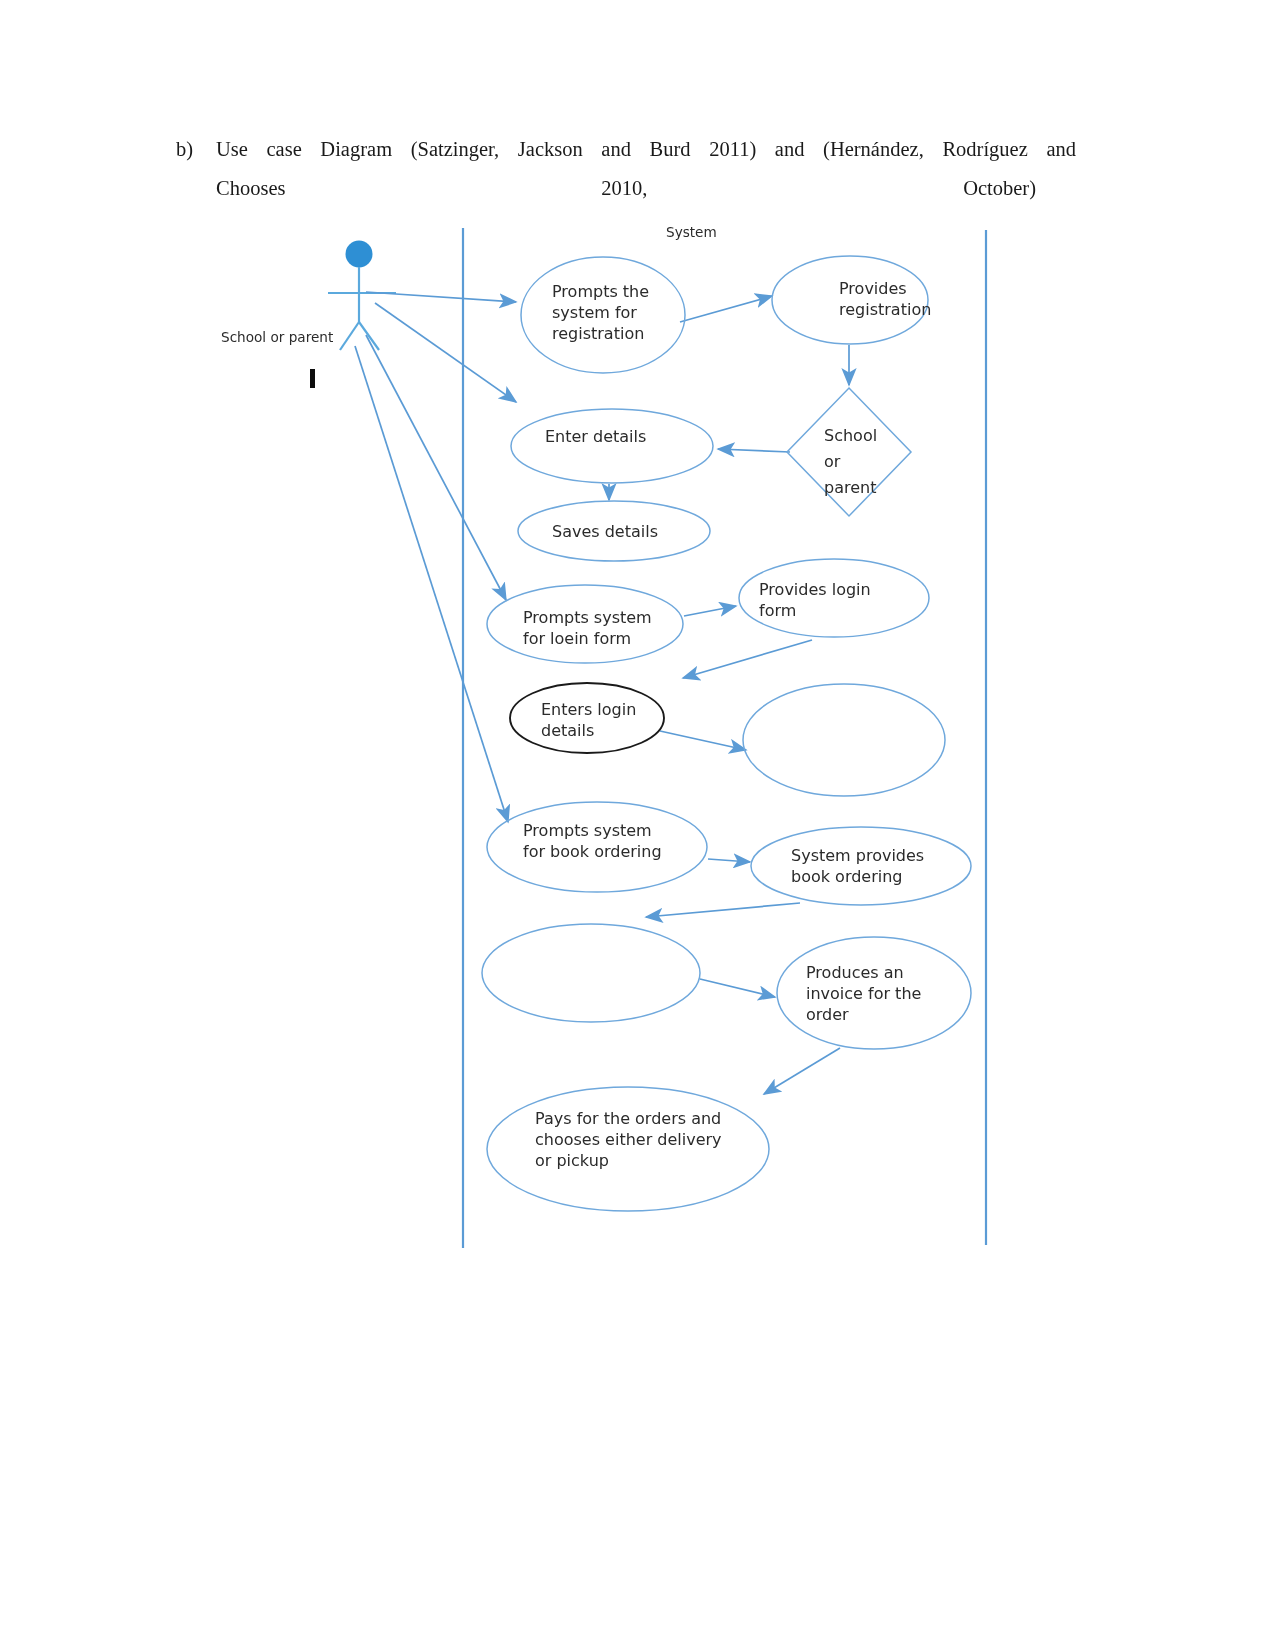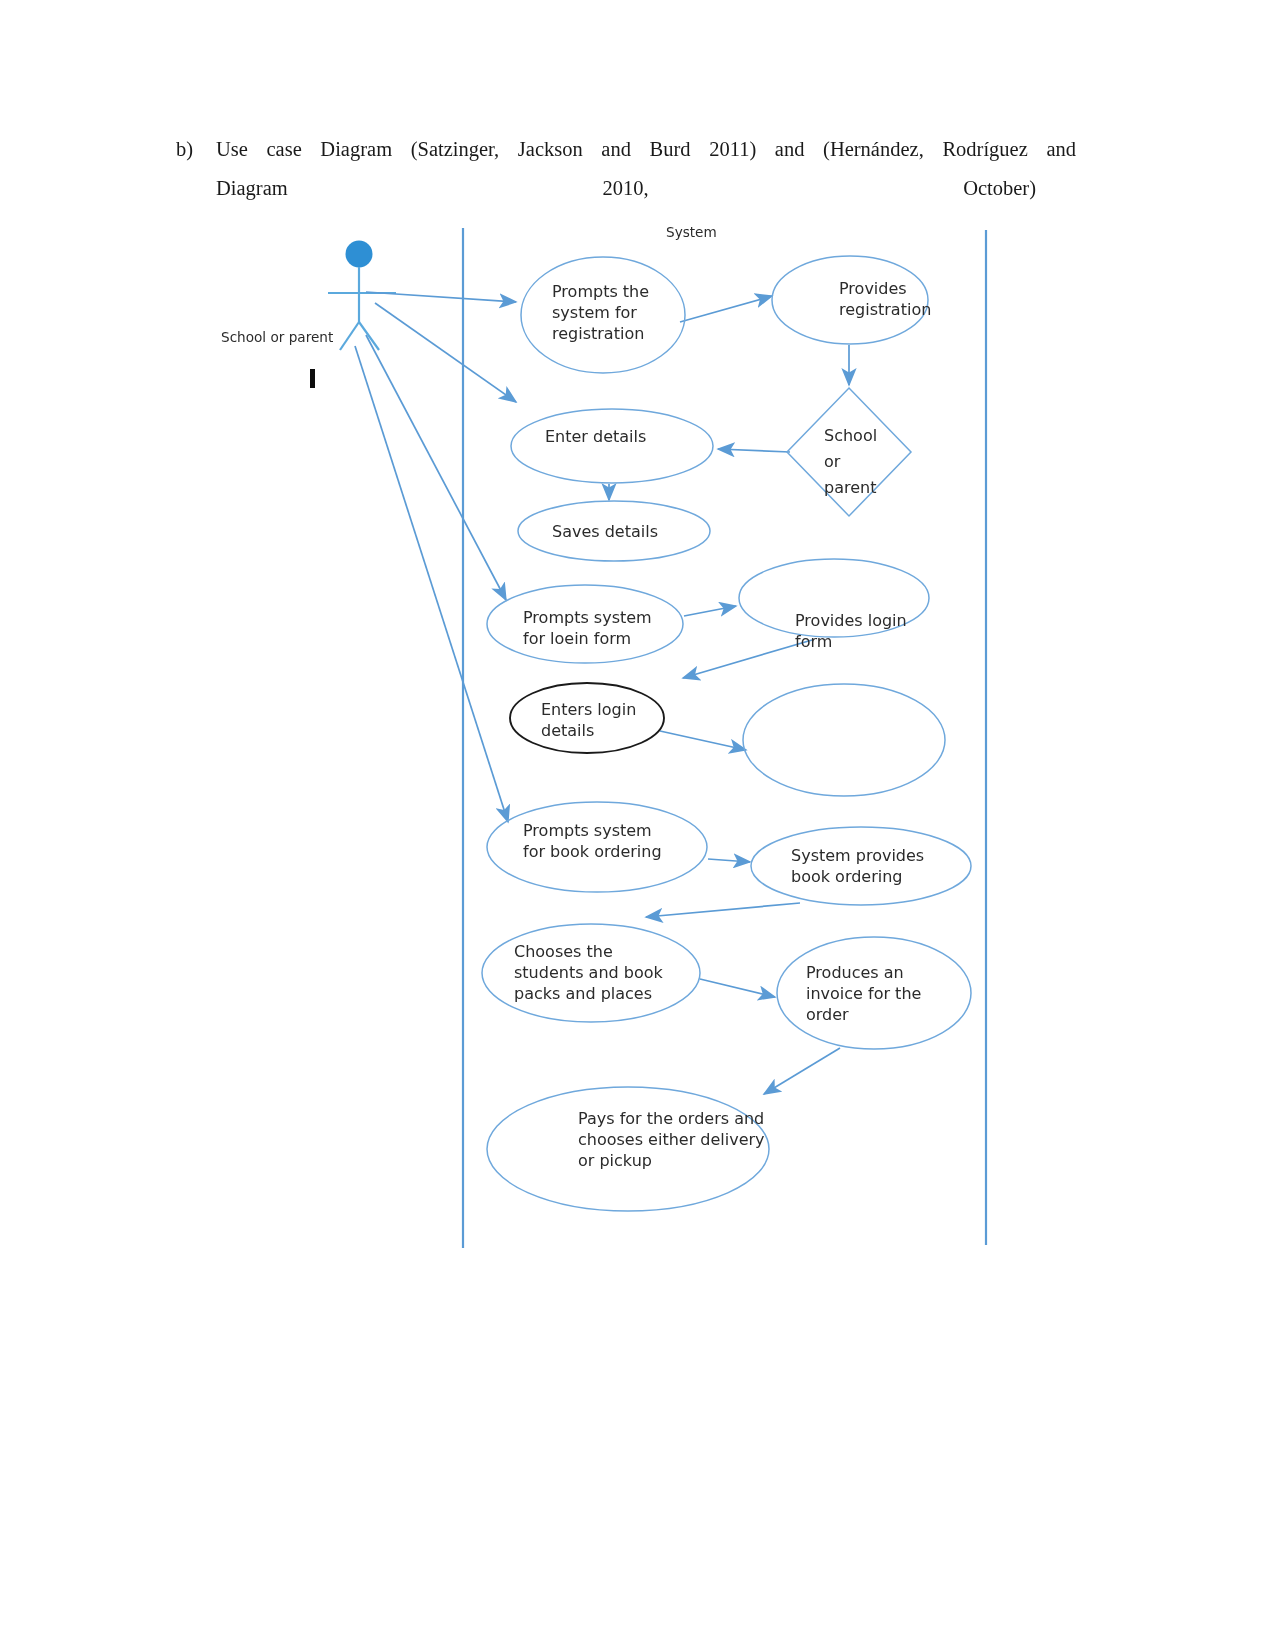--- a/index.html
+++ b/index.html
@@ -103,21 +103,21 @@
 </style>
 </head>
 <body>
 
 <div class="heading-block">
   <div class="heading-line">
     <span class="heading-marker">b)</span>
     <span class="heading-text-1">Use case Diagram (Satzinger, Jackson and Burd 2011) and (Hernández, Rodríguez and</span>
   </div>
   <div class="heading-line-2">
-    <span>Diagram</span>
+    <span>Chooses</span>
     <span>2010,</span>
     <span>October)</span>
   </div>
 </div>
 
 <div class="diagram">
 
   <svg width="1275" height="1650" viewBox="0 0 1275 1650">
     <defs>
       <marker id="arrowblue" markerWidth="11" markerHeight="9" refX="10" refY="4.5" orient="auto">
@@ -186,34 +186,31 @@
 
   <div class="node-label" style="left:552px; top:281px; width:108px;">Prompts the
 system for
 registration</div>
   <div class="node-label" style="left:801px; top:278px; width:110px;margin-left:38px;">Provides
 registration</div>
   <div class="node-label" style="left:545px; top:426px; width:130px;">Enter details</div>
   <div class="node-label" style="left:552px; top:521px; width:130px;">Saves details</div>
   <div class="node-label" style="left:523px; top:607px; width:150px;">Prompts system
 for loein form</div>
-  <div class="node-label" style="left:795px; top:579px; width:140px;margin-top:31px;">Provides login
+  <div class="node-label" style="left:759px; top:579px; width:140px;">Provides login
 form</div>
   <div class="node-label" style="left:541px; top:699px; width:120px;">Enters login
 details</div>
   <div class="node-label" style="left:523px; top:820px; width:160px;">Prompts system
 for book ordering</div>
   <div class="node-label" style="left:791px; top:845px; width:150px;">System provides
 book ordering</div>
-  <div class="node-label" style="left:514px; top:941px; width:165px;">Chooses the
-students and book
-packs and places</div>
   <div class="node-label" style="left:806px; top:962px; width:130px;">Produces an
 invoice for the
 order</div>
-  <div class="node-label" style="left:535px; top:1108px; width:200px;margin-left:43px;">Pays for the orders and
+  <div class="node-label" style="left:535px; top:1108px; width:200px;">Pays for the orders and
 chooses either delivery
 or pickup</div>
 
   <div class="node-label" style="left:824px; top:423px; width:80px; line-height:26px;">School
 or
 parent</div>
 </div>
 
 </body></html>

